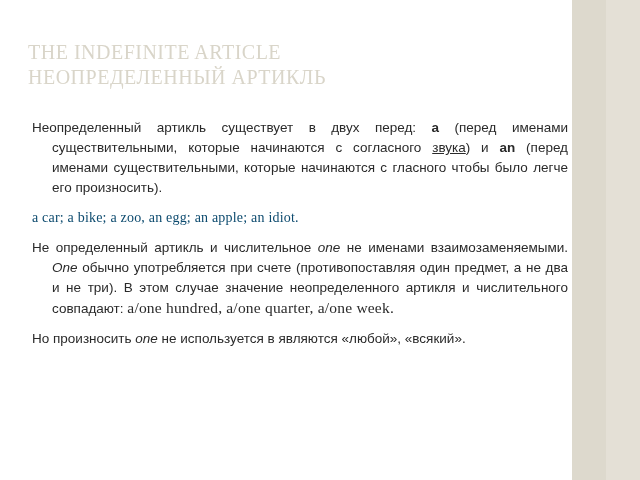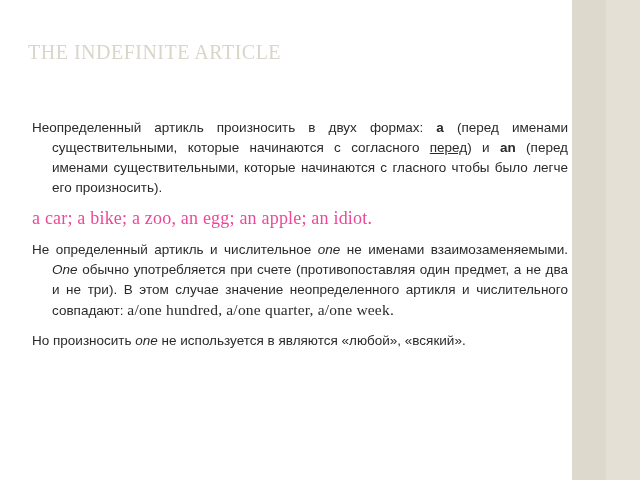--- a/index.html
+++ b/index.html
@@ -65,23 +65,23 @@
     color: #2a2a2a;
     text-align: justify;
     text-indent: 0;
   }
   p.para.hang {
     padding-left: 20px;
     text-indent: -20px;
   }
   .examples {
     font-family: "Liberation Serif", serif;
-    font-size: 18px;
+    font-size: 14px;
     letter-spacing: 0.2px;
-    color: #ec4899;
+    color: #0c4a6e;
   }
   .serif-inline {
     font-family: "Liberation Serif", serif;
     font-size: 15.5px;
     letter-spacing: 0.2px;
   }
   b.bold {
     font-weight: bold;
   }
   i.ital {
@@ -95,26 +95,27 @@
 <body>
 
 <div id="slide">
 
   <div class="right-band">
     <div class="right-band-inner"></div>
   </div>
 
   <div class="title-block">
     <div class="title-line">The indefinite article</div>
+    <div class="title-line">Неопределенный артикль</div>
   </div>
 
   <div class="body-block">
 
     <p class="para hang">
-      <span>Неопределенный артикль произносить в двух формах: </span><b class="bold">a</b><span> (перед именами существительными, которые начинаются с согласного </span><u class="uline">перед</u><span>) и </span><b class="bold">an</b><span> (перед именами существительными, которые начинаются с гласного чтобы было легче его произносить).</span>
+      <span>Неопределенный артикль существует в двух перед: </span><b class="bold">a</b><span> (перед именами существительными, которые начинаются с согласного </span><u class="uline">звука</u><span>) и </span><b class="bold">an</b><span> (перед именами существительными, которые начинаются с гласного чтобы было легче его произносить).</span>
     </p>
 
     <p class="para">
       <span class="examples">a car; a bike; a zoo, an egg; an apple; an idiot.</span>
     </p>
 
     <p class="para hang">
       <span>Не определенный артикль и числительное </span><i class="ital">one</i><span> не именами взаимозаменяемыми. </span><i class="ital">One</i><span> обычно употребляется при счете (противопоставляя один предмет, а не два и не три).  В этом случае значение неопределенного артикля и числительного совпадают:   </span><span class="serif-inline">a/one hundred, a/one quarter, a/one week.</span>
     </p>
 

